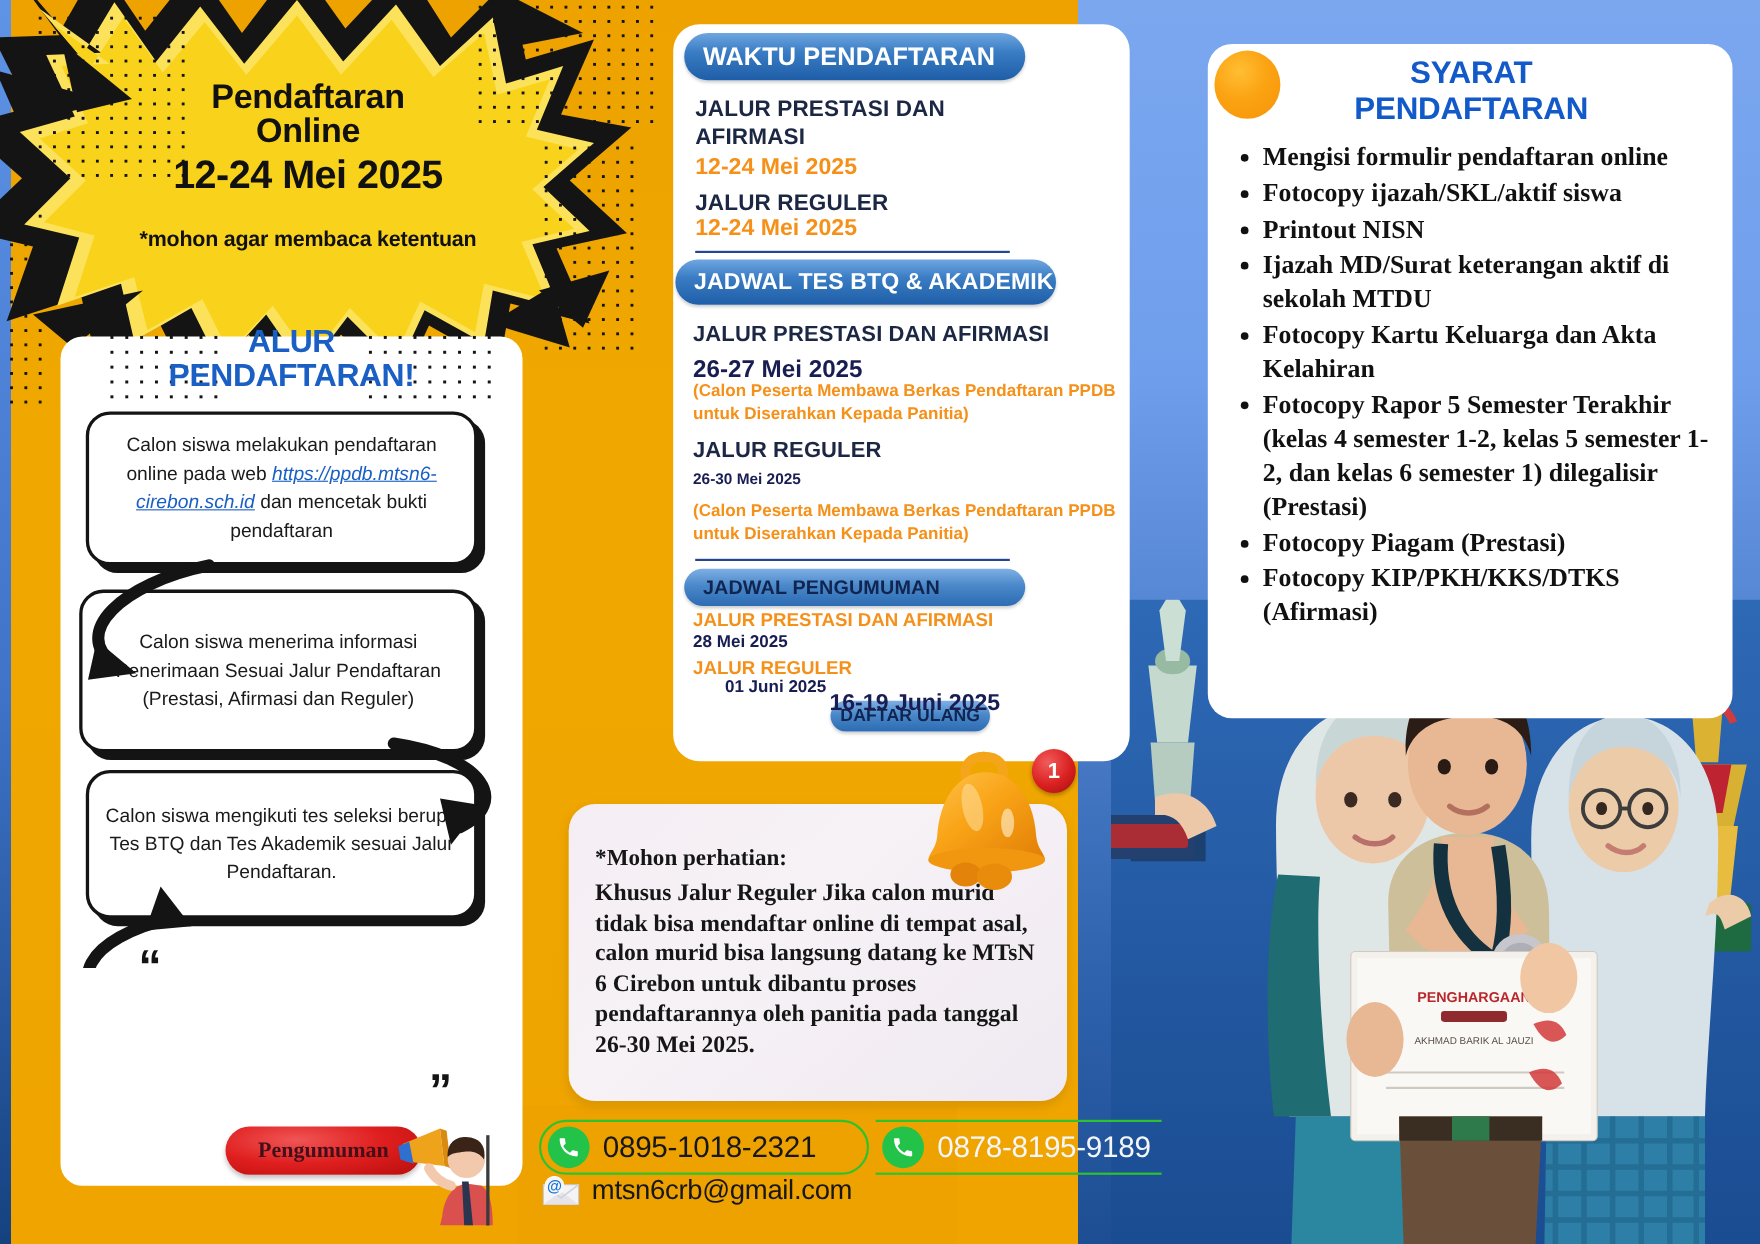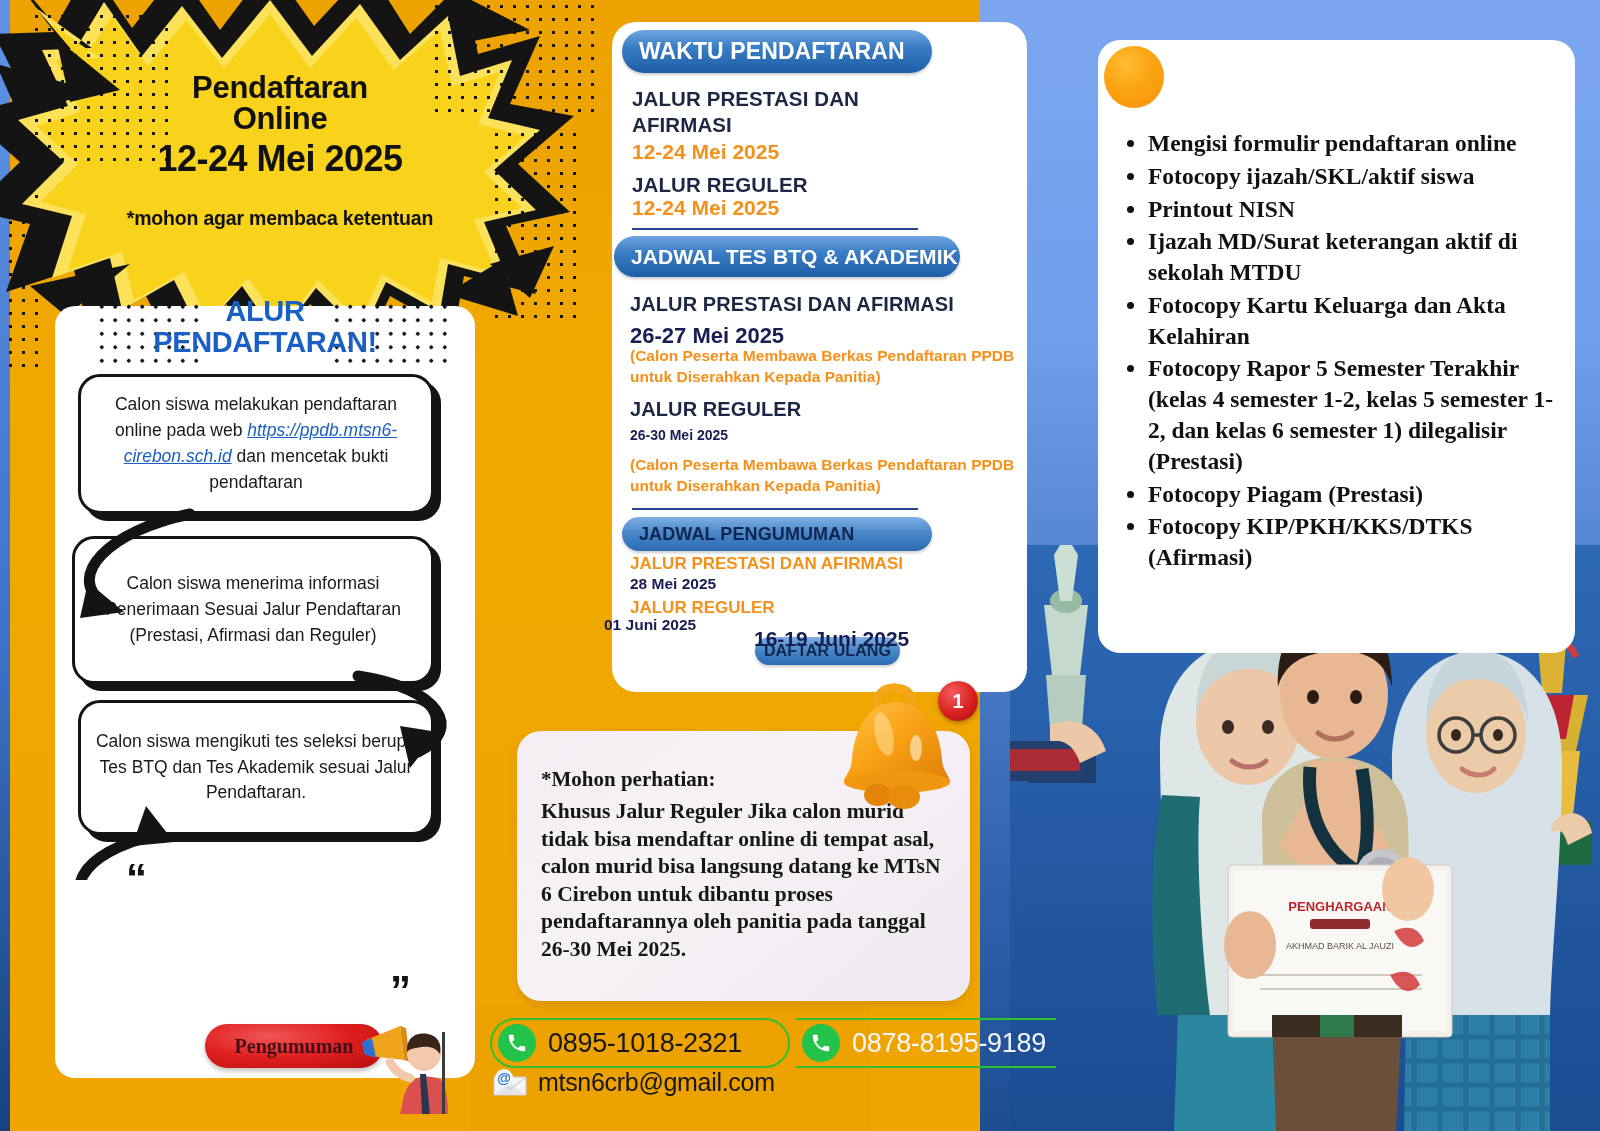--- a/index.html
+++ b/index.html
@@ -296,21 +296,21 @@
   <div class="mid-txt note-orange" style="left:630px; top:345px; width:392px; font-size:15.5px; line-height:1.38;">(Calon Peserta Membawa Berkas Pendaftaran PPDB untuk Diserahkan Kepada Panitia)</div>
   <div class="mid-txt hd-dark" style="left:630px; top:398px; font-size:20px;">JALUR REGULER</div>
   <div class="mid-txt date-navy" style="left:630px; top:427px; font-size:14px;">26-30 Mei 2025</div>
   <div class="mid-txt note-orange" style="left:630px; top:454px; width:392px; font-size:15.5px; line-height:1.38;">(Calon Peserta Membawa Berkas Pendaftaran PPDB untuk Diserahkan Kepada Panitia)</div>
   <div class="divider" style="left:632px; top:508px; width:286px;"></div>
 
   <div class="pill pill-3">JADWAL PENGUMUMAN</div>
   <div class="mid-txt hd-orange" style="left:630px; top:554px; font-size:17px;">JALUR PRESTASI DAN AFIRMASI</div>
   <div class="mid-txt date-navy" style="left:630px; top:575px; font-size:15.5px;">28 Mei 2025</div>
   <div class="mid-txt hd-orange" style="left:630px; top:598px; font-size:17px;">JALUR REGULER</div>
-  <div class="mid-txt date-navy" style="left:604px; top:616px; font-size:15.5px;">01 Juni 2025</div>
+  <div class="mid-txt date-navy" style="left:659px; top:616px; font-size:15.5px;">01 Juni 2025</div>
 
   <div class="pill pill-4">DAFTAR ULANG</div>
   <div class="mid-txt date-navy" style="left:754px; top:627px; font-size:21px;">16-19 Juni 2025</div>
 
   <svg class="bell" viewBox="0 0 125 135">
     <defs>
       <linearGradient id="bg1" x1="0" y1="0" x2="1" y2="1">
         <stop offset="0%" stop-color="#ffc44d"></stop>
         <stop offset="45%" stop-color="#f9a316"></stop>
         <stop offset="100%" stop-color="#e07e06"></stop>
@@ -322,20 +322,24 @@
     <ellipse cx="59" cy="106" rx="53" ry="11" fill="#f0970f"></ellipse>
     <ellipse cx="40" cy="119" rx="14" ry="11" fill="#e4830a"></ellipse>
     <ellipse cx="66" cy="121" rx="16" ry="12" fill="#e98c0c"></ellipse>
     <ellipse cx="46" cy="58" rx="9" ry="22" fill="#ffe0a0" opacity=".55" transform="rotate(-12 46 58)"></ellipse>
     <ellipse cx="78" cy="72" rx="6" ry="13" fill="#fff3d6" opacity=".6"></ellipse>
   </svg>
   <div class="bell-badge">1</div>
 
   <div class="syarat-card"></div>
   <div class="orange-dot"></div>
+  <div class="syarat-title">
+    <div>SYARAT</div>
+    <div>PENDAFTARAN</div>
+  </div>
   <ul class="syarat-list">
     <li>Mengisi formulir pendaftaran online</li>
     <li>Fotocopy ijazah/SKL/aktif siswa</li>
     <li>Printout NISN</li>
     <li>Ijazah MD/Surat keterangan aktif di sekolah MTDU</li>
     <li>Fotocopy Kartu Keluarga dan Akta Kelahiran</li>
     <li>Fotocopy Rapor 5 Semester Terakhir (kelas 4 semester 1-2, kelas 5  semester 1-2, dan kelas 6 semester 1) dilegalisir (Prestasi)</li>
     <li>Fotocopy Piagam (Prestasi)</li>
     <li>Fotocopy KIP/PKH/KKS/DTKS (Afirmasi)</li>
   </ul>

